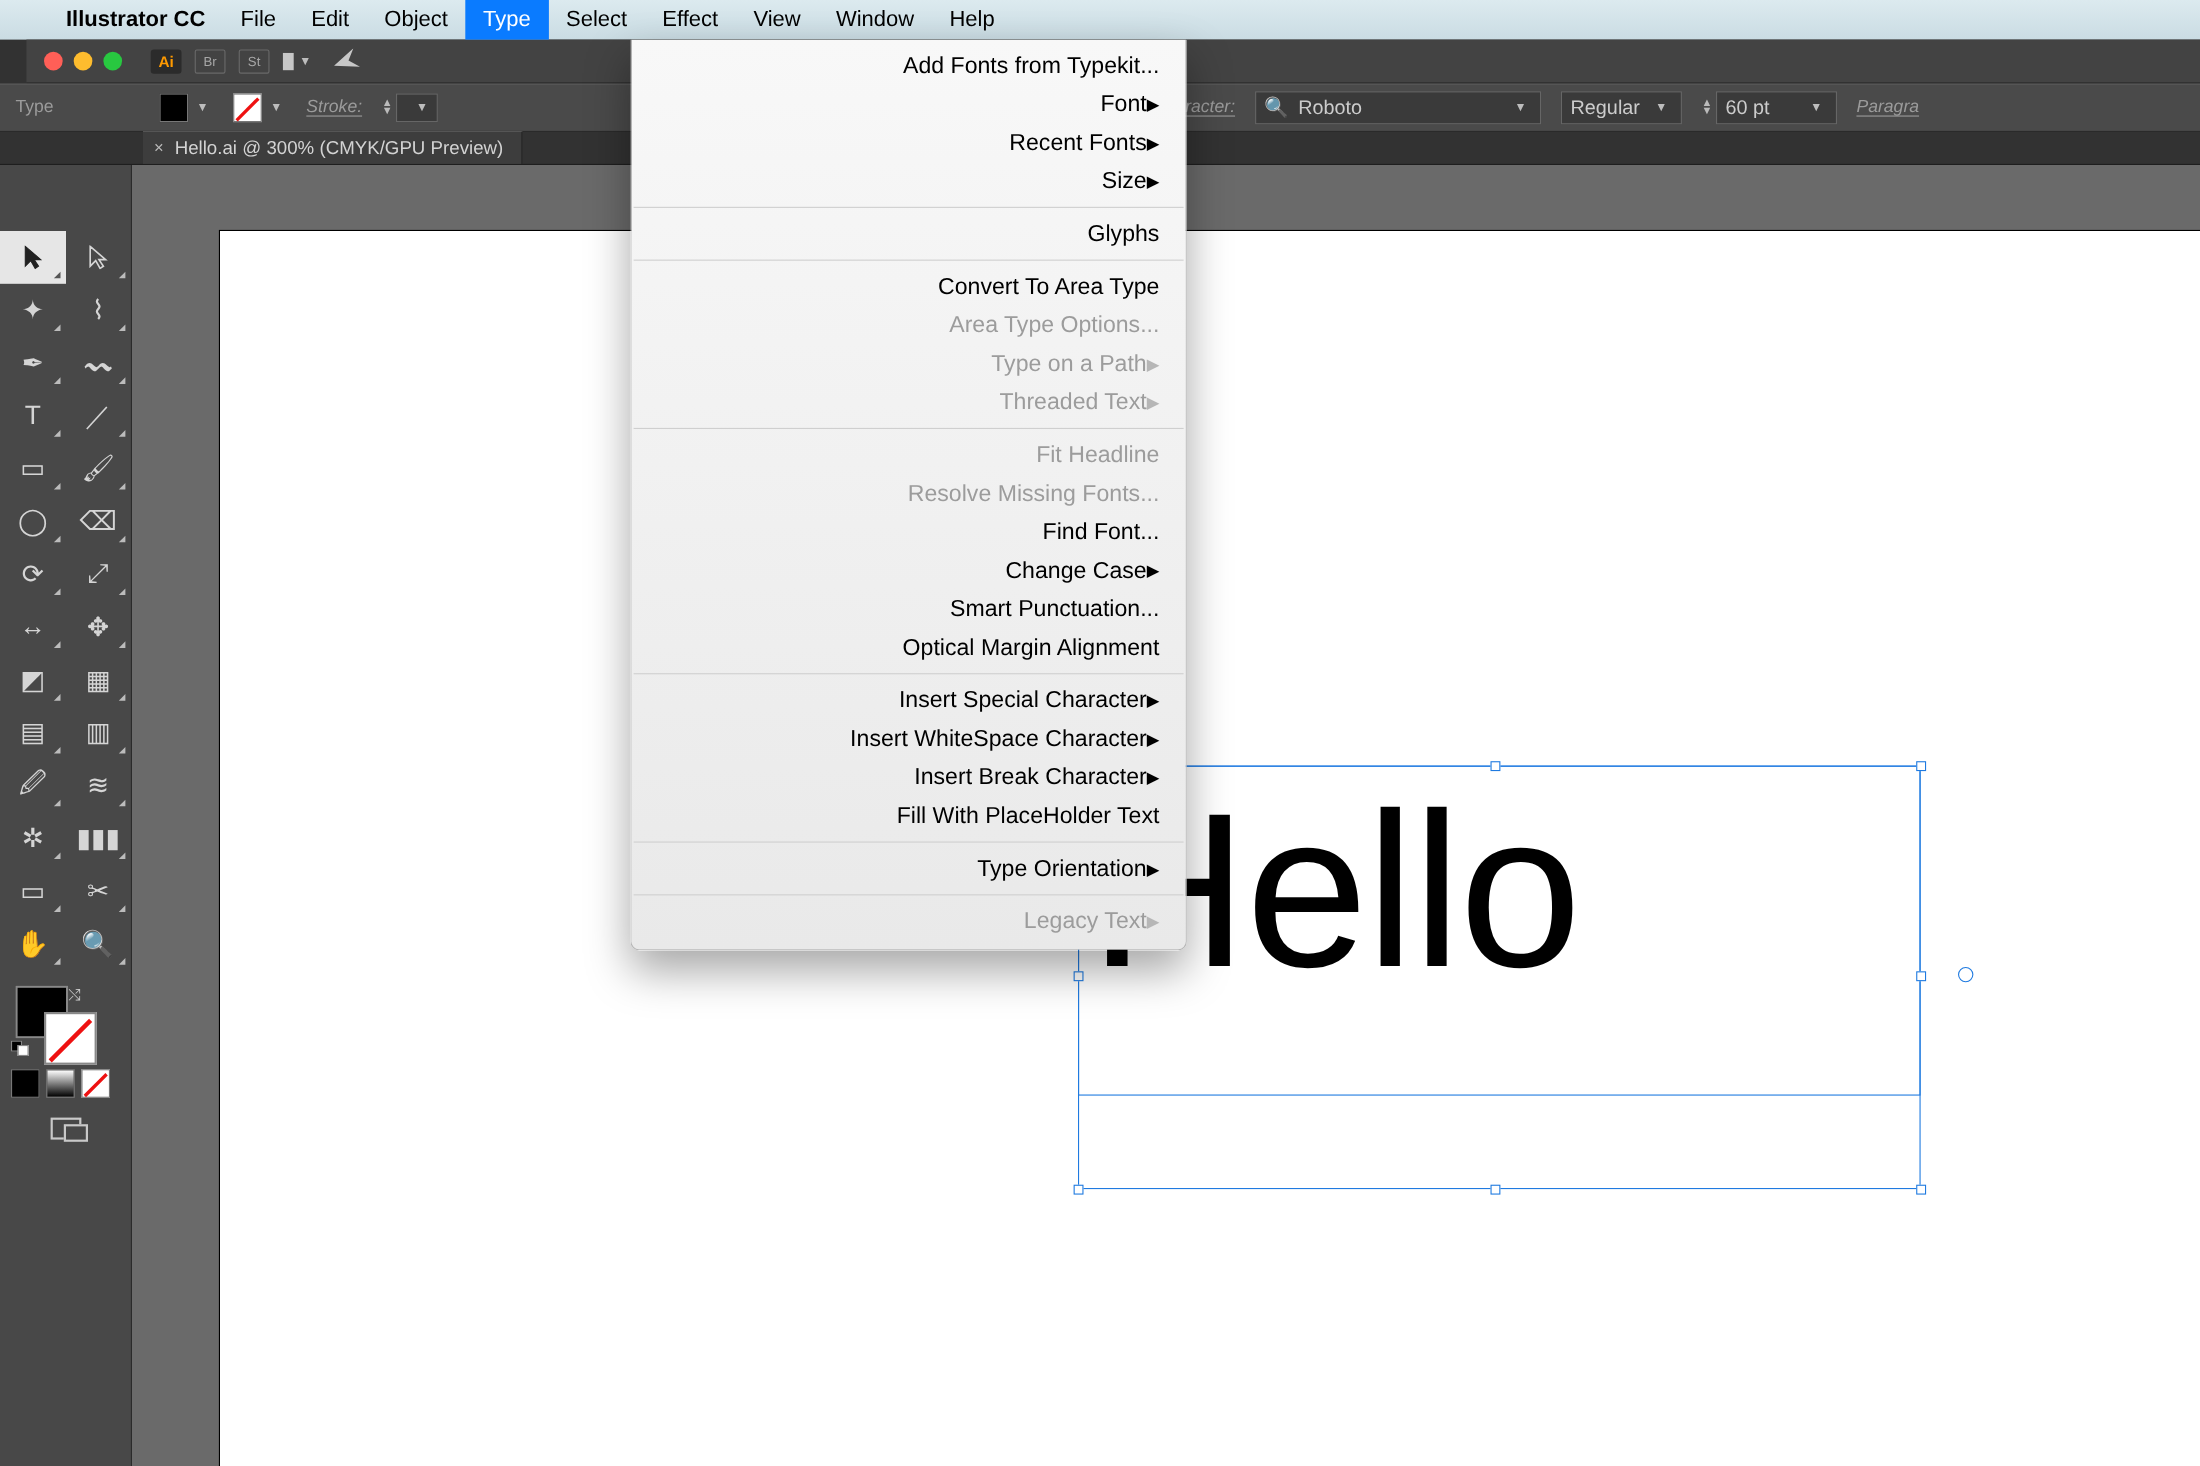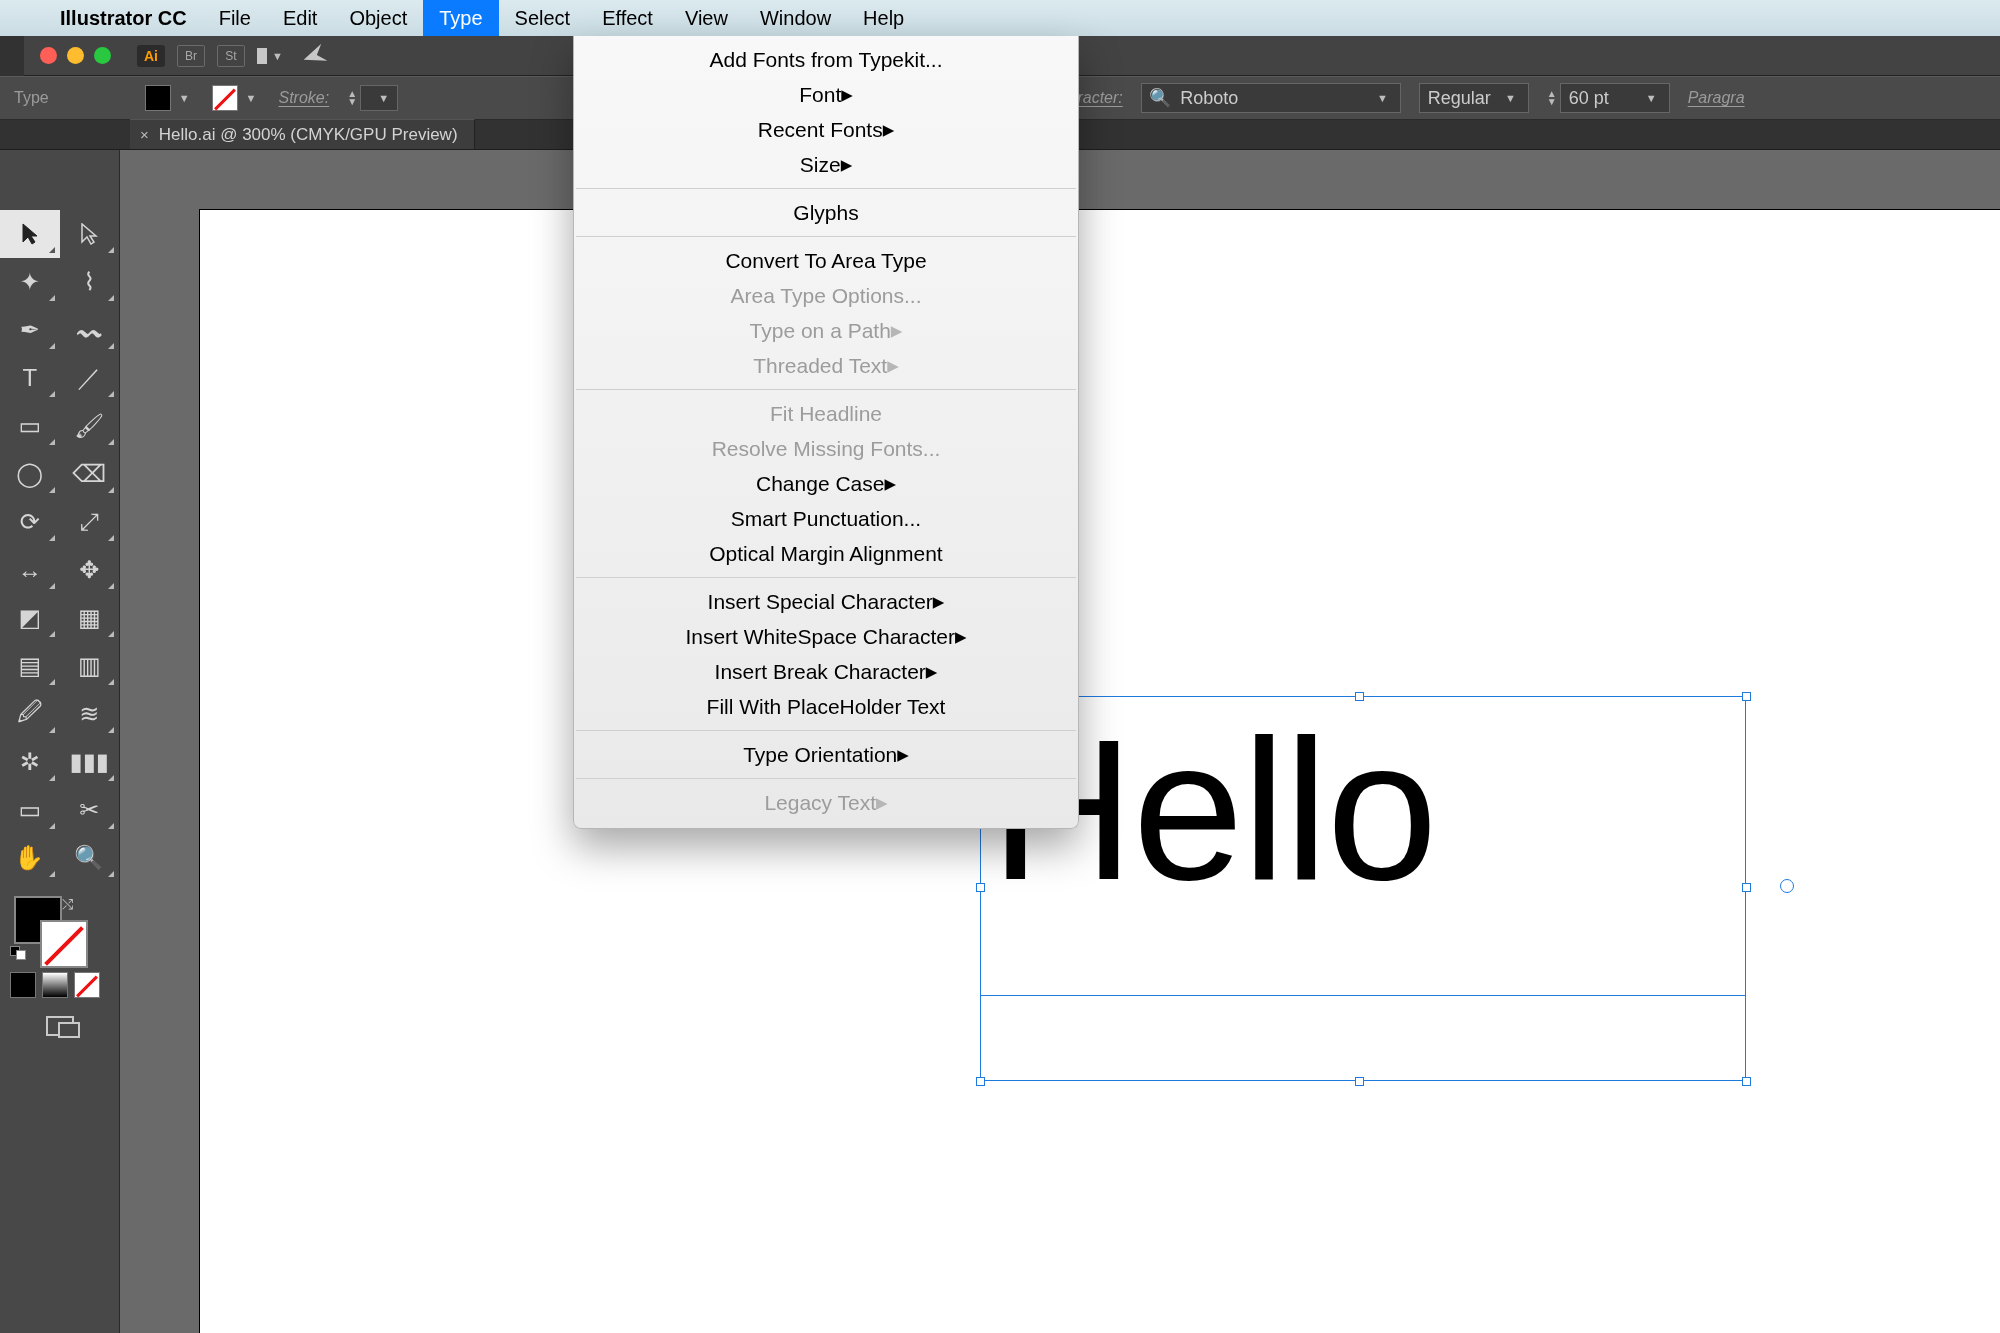--- a/index.html
+++ b/index.html
@@ -75,21 +75,21 @@
 
 .artboard { position:absolute; left:80px; top:60px; width:2400px; height:1700px; background:#fff; box-shadow:0 0 0 1px #000;}
 
 .selbox { position:absolute; border:1px solid #1f7ae0;}
 .selhandle { position:absolute; width:9px; height:9px; background:#fff; border:1px solid #1f7ae0;}
 .selhandle.round{border-radius:50%;}
 .bigtext { position:absolute; font-family: Arial, Helvetica, sans-serif; font-weight:400; color:#000; font-size:200px; line-height:1; letter-spacing:-2px;}
 
 
 .dropdown { position:absolute; left:573px; top:36px; width:506px; background:linear-gradient(#f8f8f8,#e9e9e9); border:1px solid #b6b6b6; border-top:none; border-radius:0 0 8px 8px; box-shadow:0 18px 40px rgba(0,0,0,.35); font-size:21px; color:#000; padding:6px 0 8px;}
-.dropdown .row { height:35px; display:flex; align-items:center; padding:0 24px; justify-content:center;}
+.dropdown .row { height:35px; display:flex; align-items:center; padding:0 24px; justify-content:flex-end;}
 .dropdown .row.disabled { color:#9c9c9c;}
 .dropdown .sep { height:1px; background:#cfcfcf; margin:6px 2px;}
 .dropdown .sub { color:#3a3a3a; font-size:18px;}
 .dropdown .arrow { font-size:15px;}
 .dropdown .arrow.disabled{ color:#b6b6b6;}
 
 svg { display:block; }
 </style>
 </head>
 <body>
@@ -316,20 +316,24 @@
     <div class="sep"></div>
     <div class="row disabled">
       <span>Fit Headline</span>
       <span></span>
     </div>
     <div class="row disabled">
       <span>Resolve Missing Fonts...</span>
       <span></span>
     </div>
     <div class="row">
+      <span>Find Font...</span>
+      <span></span>
+    </div>
+    <div class="row">
       <span>Change Case</span>
       <span class="arrow">▶</span>
     </div>
     <div class="row">
       <span>Smart Punctuation...</span>
       <span></span>
     </div>
     <div class="row">
       <span>Optical Margin Alignment</span>
       <span></span>

